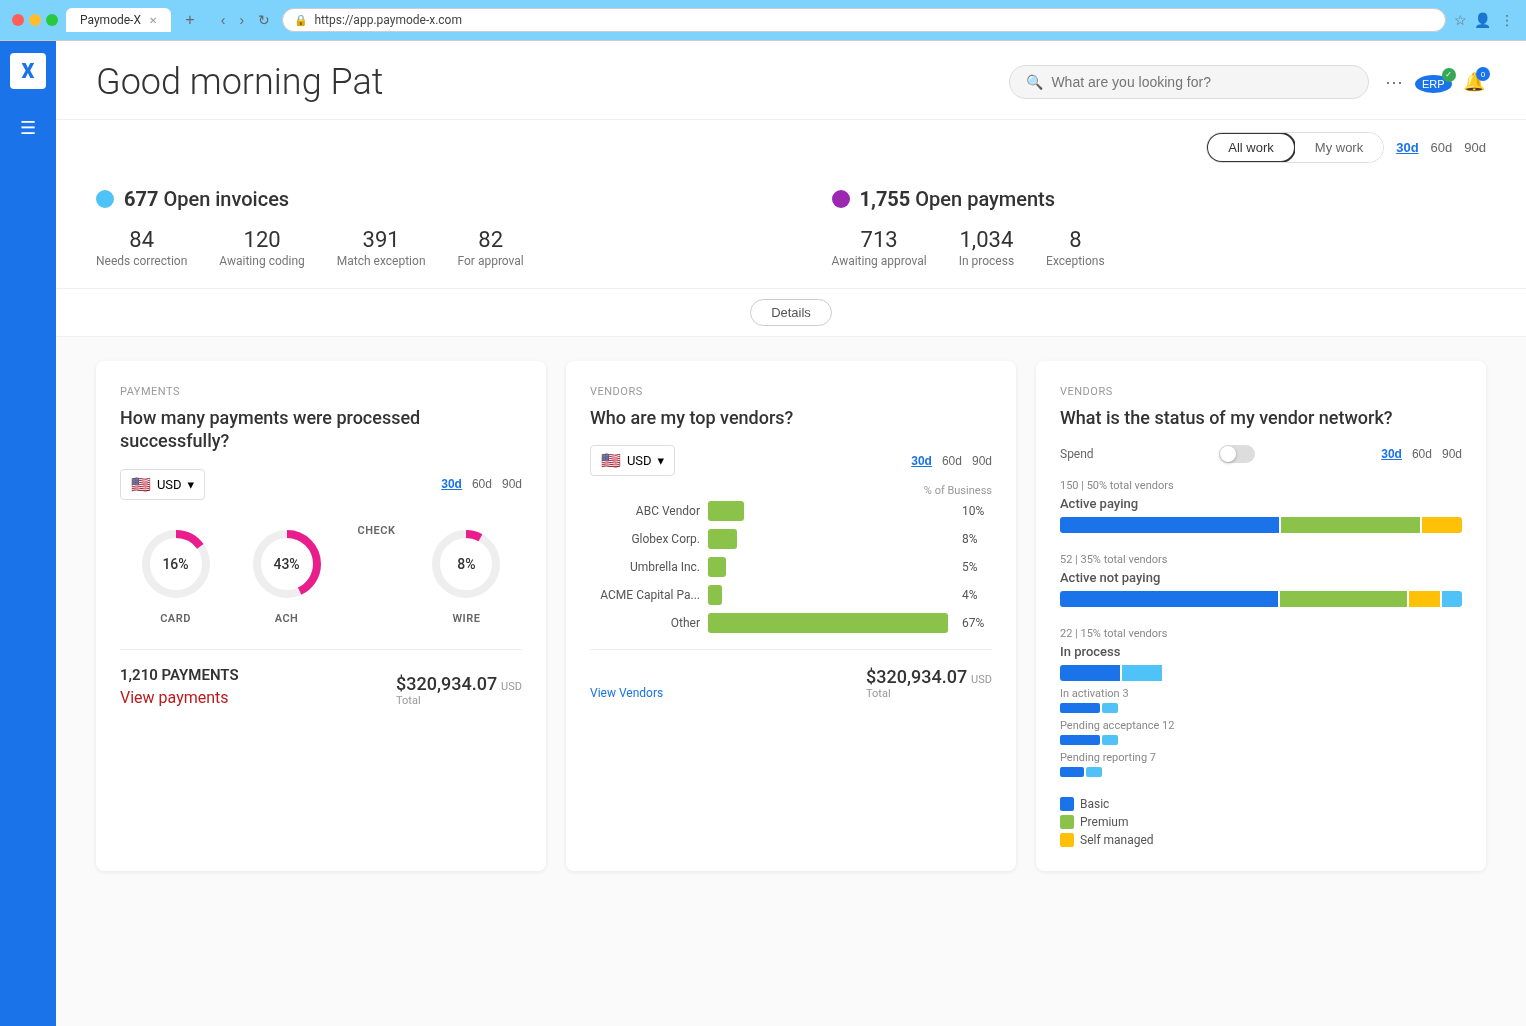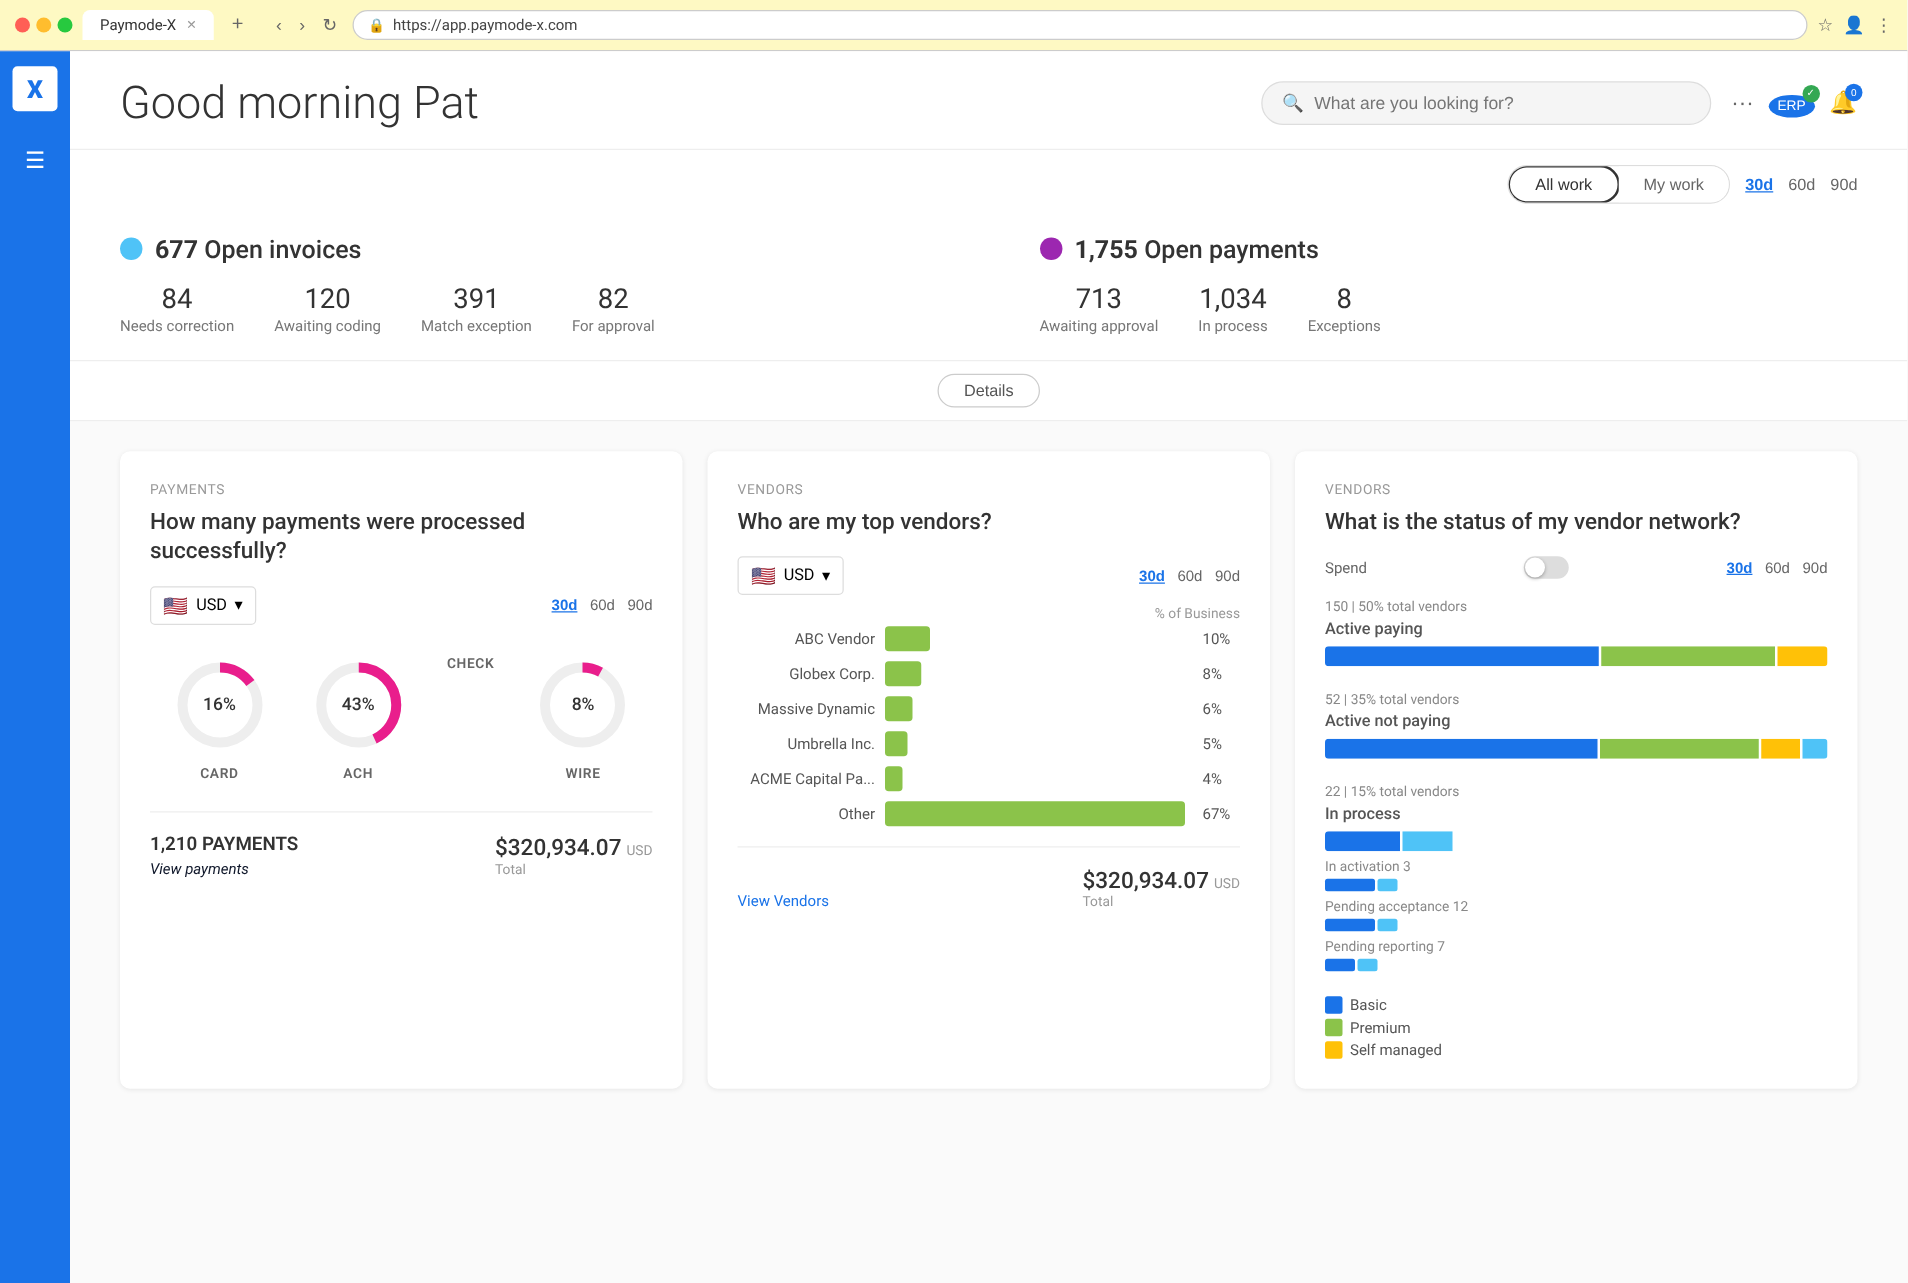--- a/index.html
+++ b/index.html
@@ -1,19 +1,19 @@
 <!DOCTYPE html>
 <html><head>
   <meta charset="utf-8">
   <style>
     * { box-sizing: border-box; margin: 0; padding: 0; }
     body { font-family: -apple-system, BlinkMacSystemFont, 'Segoe UI', Roboto, sans-serif; background: #f5f5f5; min-height: 100vh; }
 
     
-    .browser-chrome { background: #fef9c3; padding: 8px 12px; display: flex; align-items: center; gap: 8px; border-bottom: 1px solid #ccc; }
+    .browser-chrome { background: #7dd3fc; padding: 8px 12px; display: flex; align-items: center; gap: 8px; border-bottom: 1px solid #ccc; }
     .browser-dots { display: flex; gap: 5px; }
     .browser-dot { width: 12px; height: 12px; border-radius: 50%; }
     .dot-red { background: #ff5f56; }
     .dot-yellow { background: #ffbd2e; }
     .dot-green { background: #27c93f; }
     .browser-tab { background: white; padding: 5px 14px; border-radius: 6px 6px 0 0; font-size: 12px; color: #333; display: flex; align-items: center; gap: 8px; }
     .tab-close { color: #999; cursor: pointer; font-size: 10px; }
     .browser-add-tab { background: none; border: none; color: #666; font-size: 16px; cursor: pointer; padding: 2px 6px; }
     .browser-nav { display: flex; align-items: center; gap: 6px; margin-left: 8px; }
     .nav-btn { background: none; border: none; color: #666; cursor: pointer; font-size: 14px; padding: 2px 4px; }
@@ -91,21 +91,21 @@
     
     .donut-charts { display: flex; justify-content: space-around; margin: 24px 0; }
     .donut-item { text-align: center; }
     .donut-container { position: relative; width: 80px; height: 80px; margin: 0 auto 8px; }
     .donut-svg { transform: rotate(-90deg); }
     .donut-label { position: absolute; top: 50%; left: 50%; transform: translate(-50%, -50%); font-size: 14px; font-weight: 500; color: #333; }
     .donut-name { font-size: 11px; font-weight: 600; color: #666; letter-spacing: 0.5px; }
 
     .payments-summary { display: flex; justify-content: space-between; align-items: flex-end; margin-top: 16px; border-top: 1px solid #eee; padding-top: 16px; }
     .payments-count { font-size: 15px; font-weight: 600; color: #333; }
-    .view-link { font-size: 12px; color: #0f172a; cursor: pointer; text-decoration: none; display: block; margin-top: 4px; font-style: italic; }
+    .view-link { font-size: 16px; color: #b91c1c; cursor: pointer; text-decoration: none; display: block; margin-top: 4px; }
     .payments-amount { }
     .amount-value { font-size: 18px; font-weight: 500; color: #333; }
     .amount-currency { font-size: 11px; color: #999; }
     .amount-label { font-size: 11px; color: #999; }
 
     
     .vendors-header-row { display: flex; align-items: center; justify-content: space-between; margin-top: 16px; }
     .vendor-bars { margin-top: 8px; }
     .vendor-row { display: flex; align-items: center; gap: 8px; margin-bottom: 8px; }
     .vendor-name { font-size: 12px; color: #555; width: 110px; text-align: right; flex-shrink: 0; }
@@ -386,27 +386,20 @@
               <div class="vendor-bar" style="width:15%; background:#8bc34a;"></div>
             </div>
             <span class="vendor-pct">10%</span>
           </div>
           <div class="vendor-row">
             <span class="vendor-name">Globex Corp.</span>
             <div class="vendor-bar-container">
               <div class="vendor-bar" style="width:12%; background:#8bc34a;"></div>
             </div>
             <span class="vendor-pct">8%</span>
-          </div>
-          <div class="vendor-row">
-            <span class="vendor-name">Massive Dynamic</span>
-            <div class="vendor-bar-container">
-              <div class="vendor-bar" style="width:9%; background:#8bc34a;"></div>
-            </div>
-            <span class="vendor-pct">6%</span>
           </div>
           <div class="vendor-row">
             <span class="vendor-name">Umbrella Inc.</span>
             <div class="vendor-bar-container">
               <div class="vendor-bar" style="width:7.5%; background:#8bc34a;"></div>
             </div>
             <span class="vendor-pct">5%</span>
           </div>
           <div class="vendor-row">
             <span class="vendor-name">ACME Capital Pa...</span>

